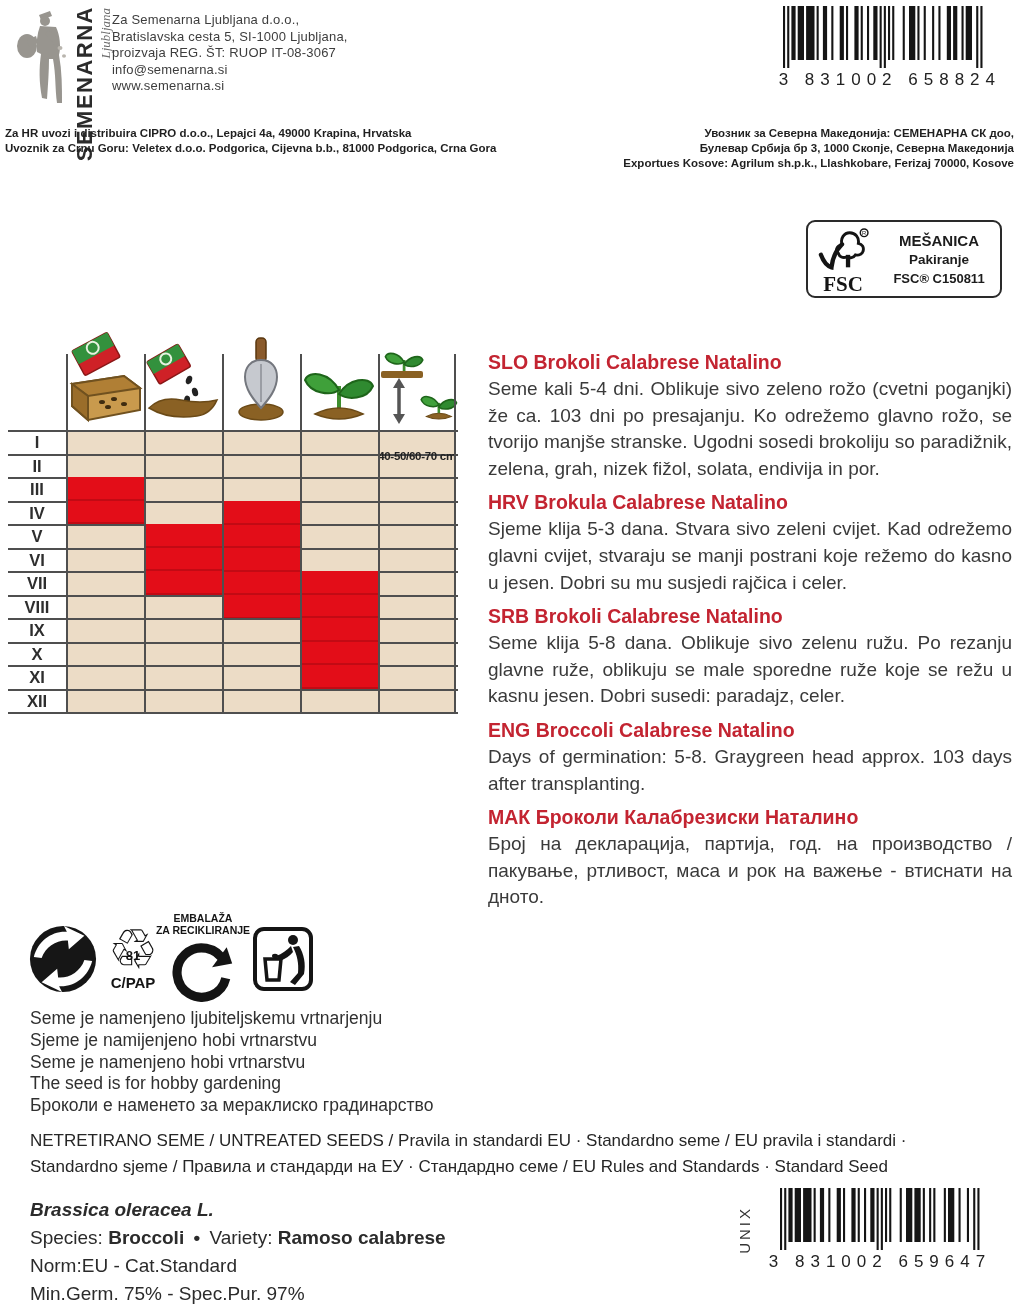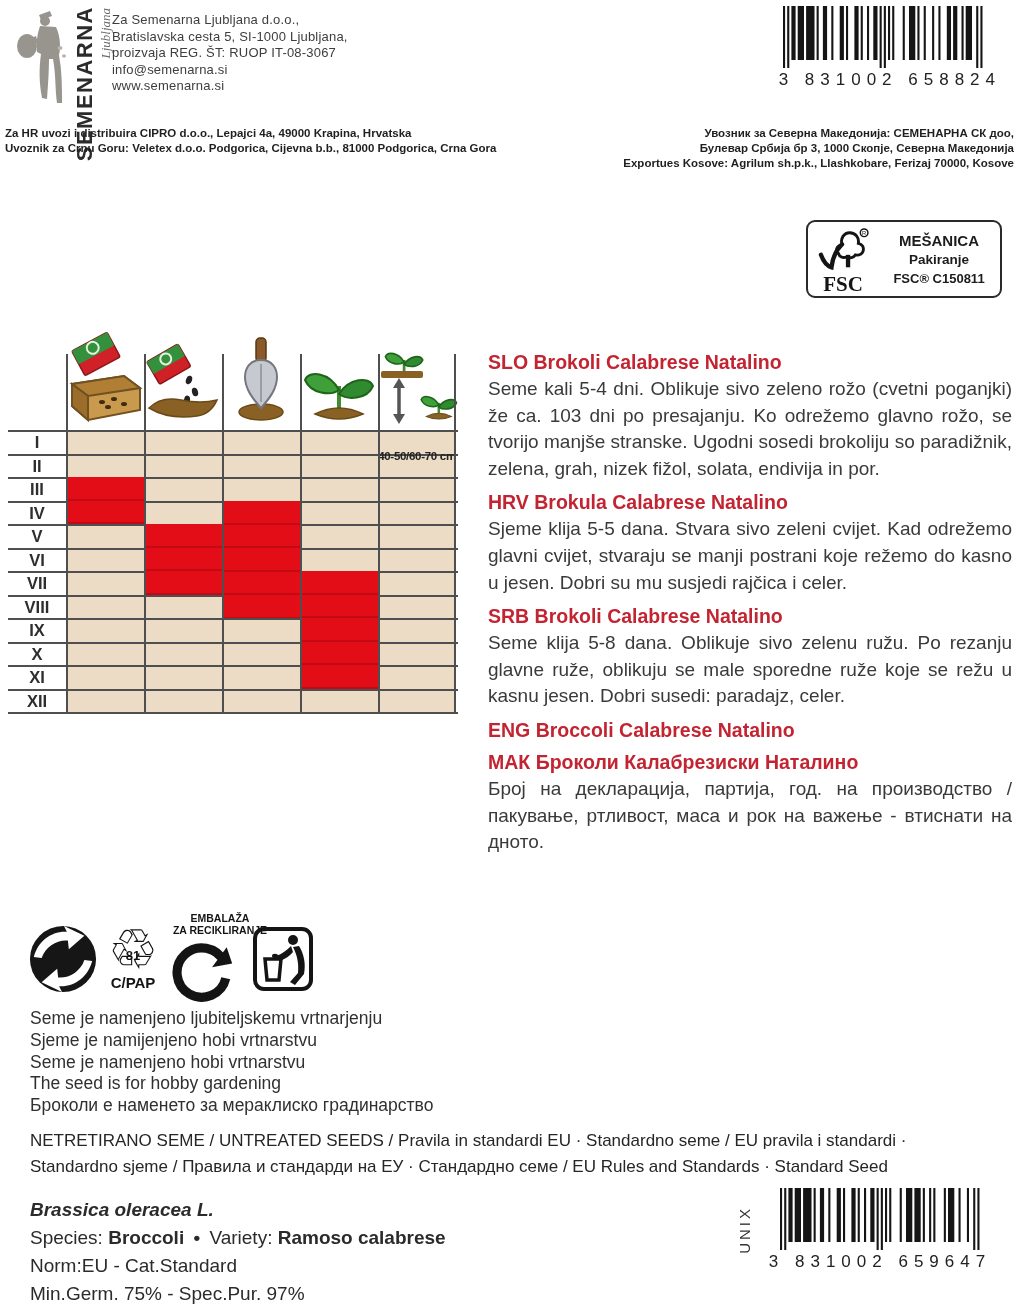--- a/index.html
+++ b/index.html
@@ -53,21 +53,21 @@
   .desc-title{color:#c32431;font-size:19.5px;font-weight:700;margin:9px 0 2px 0;}
   .descriptions .desc-title:first-child{margin-top:11px;}
   .desc-body{margin:0;text-align:justify;font-size:19px;line-height:1.4;color:#3a3a3a;}
   
   .recycle-row{position:absolute;left:0;top:910px;width:420px;height:100px;}
   .greendot{position:absolute;left:28px;top:14px;}
   .tri-wrap{position:absolute;left:100px;top:12px;width:66px;text-align:center;}
   .tri-glyph{font-size:56px;line-height:56px;color:#141414;font-family:"DejaVu Sans",sans-serif;}
   .tri-code{position:absolute;left:0;top:26px;width:66px;text-align:center;font-weight:700;font-size:13px;color:#141414;}
   .tri-material{font-weight:700;font-size:15px;color:#141414;margin-top:-4px;}
-  .recycle-note{position:absolute;left:165px;top:2px;width:110px;text-align:center;font-weight:700;
+  .recycle-note{position:absolute;left:148px;top:2px;width:110px;text-align:center;font-weight:700;
                 font-size:10.5px;line-height:12px;color:#141414;}
   .circ-arrow{position:absolute;left:170px;top:28px;}
   .tidyman{position:absolute;left:252px;top:16px;}
   
   .hobby{position:absolute;left:30px;top:1008px;font-size:17.5px;line-height:21.8px;color:#303030;}
   .untreated{position:absolute;left:30px;top:1128px;width:985px;font-size:17px;line-height:25.5px;color:#262626;}
   .product{position:absolute;left:30px;top:1196px;font-size:19px;line-height:28px;color:#2b2b2b;}
   .latin{font-style:italic;font-weight:700;}
   .product b{font-weight:700;}
   .product .sep{margin:0 4px;}
@@ -354,24 +354,25 @@
         <div class="cal-vline" style="left: 292px; top: 0px; bottom: -2px; z-index: 4;"></div>
         <div class="cal-vline" style="left: 370px; top: 0px; bottom: -2px; z-index: 4;"></div>
         <div class="cal-vline" style="left: 446px; top: 0px; bottom: -2px; z-index: 4;"></div>
       </div>
   </div>
 
   <div class="descriptions">
       <h3 class="desc-title">SLO Brokoli Calabrese Natalino</h3>
       <p class="desc-body">Seme kali 5-4 dni. Oblikuje sivo zeleno rožo (cvetni poganjki) že ca. 103 dni po presajanju. Ko odrežemo glavno rožo, se tvorijo manjše stranske. Ugodni sosedi brokoliju so paradižnik, zelena, grah, nizek fižol, solata, endivija in por.</p>
       <h3 class="desc-title">HRV Brokula Calabrese Natalino</h3>
-      <p class="desc-body">Sjeme klija 5-5 dana. Stvara sivo zeleni cvijet. Kad odrežemo glavni cvijet, stvaraju se manji postrani koje režemo do kasno u jesen. Dobri su mu susjedi rajčica i celer.</p>
+      <p class="desc-body">Sjeme klija 5-3 dana. Stvara sivo zeleni cvijet. Kad odrežemo glavni cvijet, stvaraju se manji postrani koje režemo do kasno u jesen. Dobri su mu susjedi rajčica i celer.</p>
       <h3 class="desc-title">SRB Brokoli Calabrese Natalino</h3>
       <p class="desc-body">Seme klija 5-8 dana. Oblikuje sivo zelenu ružu. Po rezanju glavne ruže, oblikuju se male sporedne ruže koje se režu u kasnu jesen. Dobri susedi: paradajz, celer.</p>
       <h3 class="desc-title">ENG Broccoli Calabrese Natalino</h3>
+      <p class="desc-body">Days of germination: 5-8. Graygreen head approx. 103 days after transplanting.</p>
       <h3 class="desc-title">МАК Броколи Калабрезиски Наталино</h3>
       <p class="desc-body">Број на декларација, партија, год. на производство / пакување, ртливост, маса и рок на важење - втиснати на дното.</p>
     </div>
 
   <div class="recycle-row">
     <div class="greendot">
       <svg width="70" height="70" viewBox="0 0 72 72">
         <circle cx="36" cy="36" r="34" fill="#161616"></circle>
         <path d="M6 34 C10 18 24 7 40 8 L37 2 L58 12 L42 26 L41 17 C30 16 18 23 14 35 Z" fill="#fff"></path>
         <path d="M66 38 C62 54 48 65 32 64 L35 70 L14 60 L30 46 L31 55 C42 56 54 49 58 37 Z" fill="#fff"></path>

